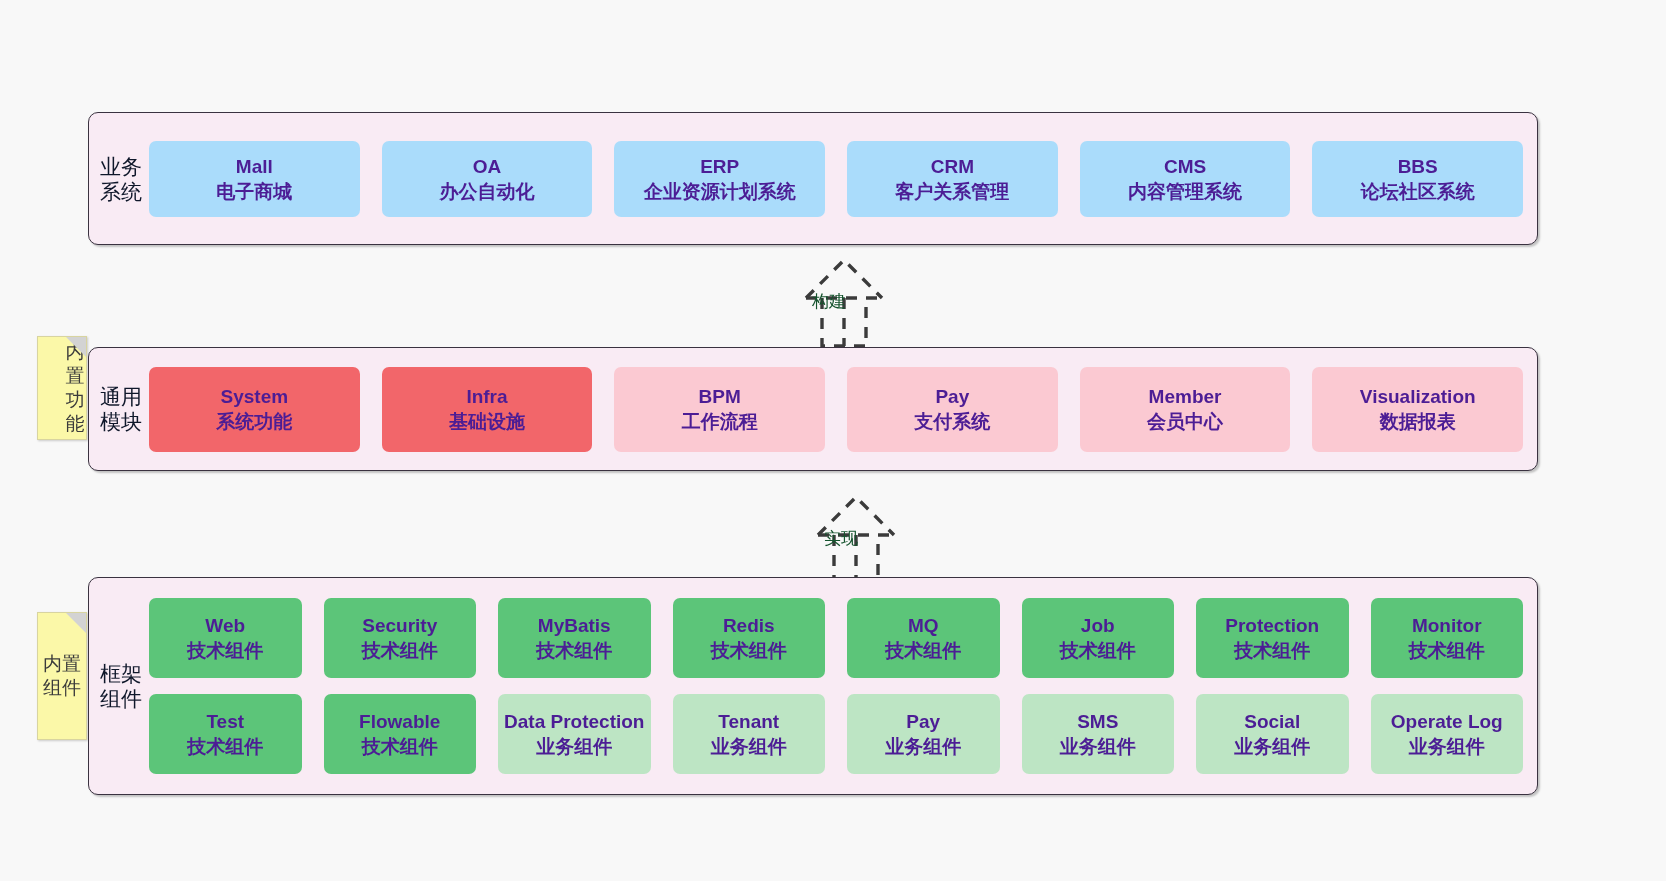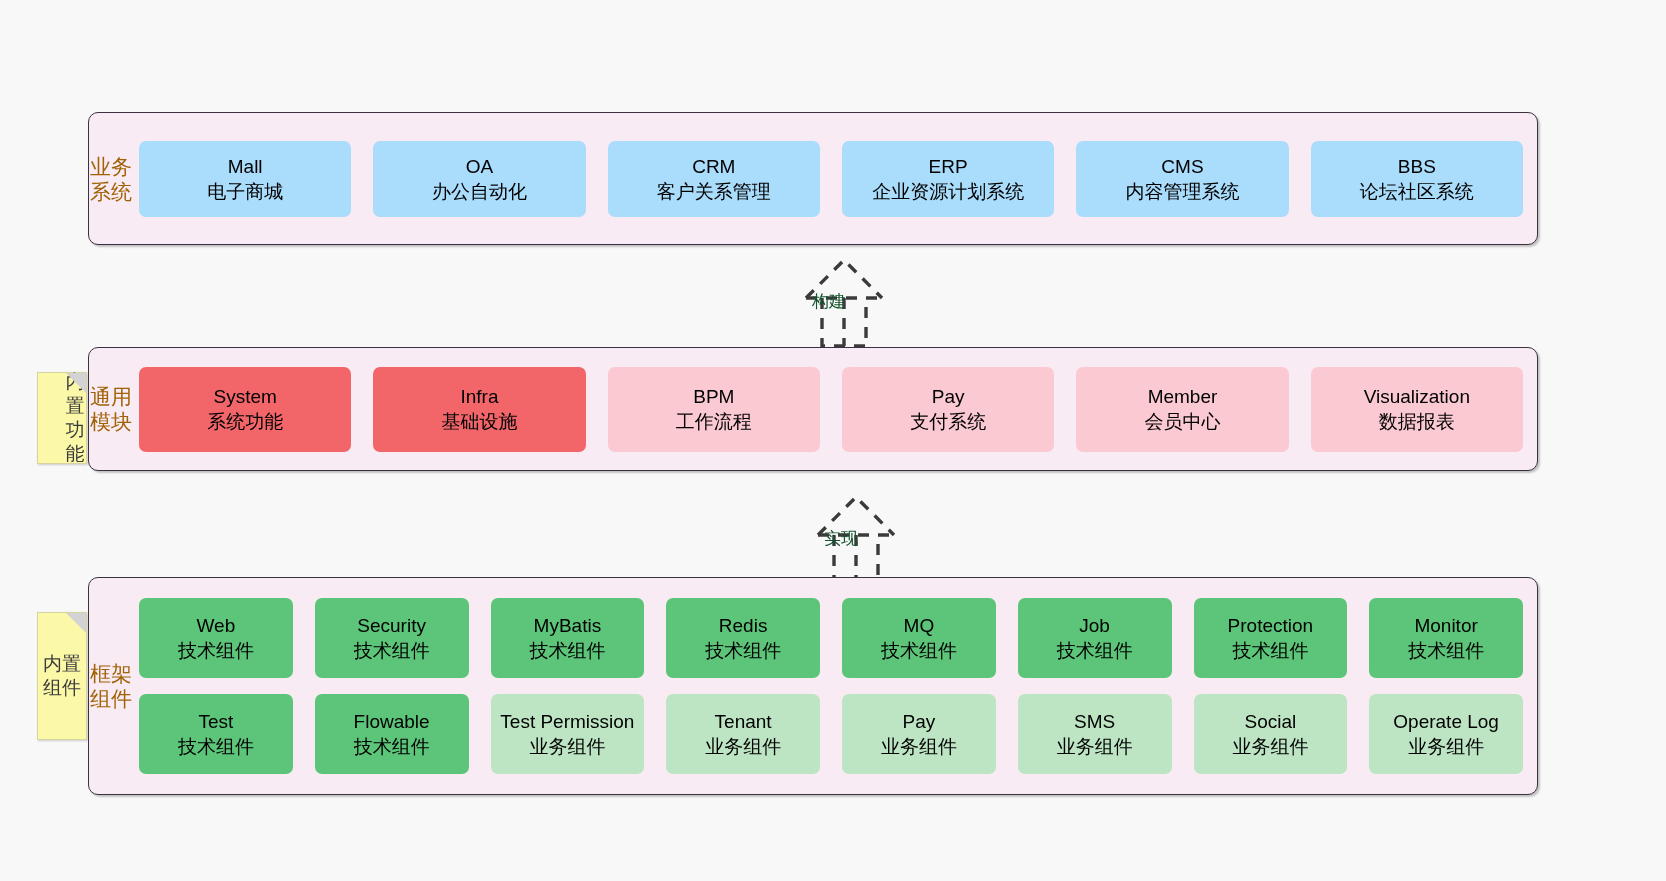--- a/index.html
+++ b/index.html
@@ -32,23 +32,24 @@
     border-radius: 10px;
     box-shadow: 2px 2px 2px rgba(0,0,0,0.22);
     display: flex;
     align-items: center;
   }
   .layer-title {
     width: 44px;
     flex: 0 0 44px;
     font-size: 21px;
     line-height: 25px;
-    color: #a16207;
+    color: #0f172a;
     text-align: center;
     letter-spacing: 0;
+    margin-left: 10px;
     margin-right: 2px;
     white-space: normal;
     word-break: break-all;
   }
   .layer-body {
     flex: 1 1 auto;
     display: flex;
     flex-direction: column;
     gap: 16px;
     padding: 0 14px 0 4px;
@@ -67,23 +68,24 @@
   .card {
     flex: 1 1 0;
     border-radius: 7px;
     display: flex;
     flex-direction: column;
     align-items: center;
     justify-content: center;
     text-align: center;
     font-size: 19px;
     line-height: 25px;
-    color: #000000;
+    color: #4c1d95;
     padding: 4px 6px;
     box-sizing: border-box;
+    font-weight: bold;
   }
   .card .t1 { display: block; }
   .card .t2 { display: block; }
 
   .c-blue       { background: #aadcfb; }
   .c-red        { background: #f2666a; }
   .c-pink       { background: #fbc9d2; }
   .c-green      { background: #5cc579; }
   .c-lightgreen { background: #bde5c4; }
 
@@ -119,21 +121,21 @@
     content: "";
     position: absolute;
     top: 0;
     right: 0;
     width: 0;
     height: 0;
     border-style: solid;
     border-width: 0 20px 20px 0;
     border-color: transparent #d3d3d3 transparent transparent;
   }
-  #note-functions  { left: 37px; top: 372px; height: 92px; padding-left: 28px; }
+  #note-functions  { left: 37px; top: 336px; height: 104px; padding-left: 28px; }
   #note-components { left: 37px; top: 612px; height: 128px; }
 
   
   .connector {
     position: absolute;
     pointer-events: none;
   }
   .connector .conn-label {
     position: absolute;
     font-size: 17px;
@@ -158,26 +160,26 @@
       <div class="row">
         <div class="card c-blue">
           <span class="t1">Mall</span>
           <span class="t2">电子商城</span>
         </div>
         <div class="card c-blue">
           <span class="t1">OA</span>
           <span class="t2">办公自动化</span>
         </div>
         <div class="card c-blue">
+          <span class="t1">ERP</span>
+          <span class="t2">企业资源计划系统</span>
+        </div>
+        <div class="card c-blue">
           <span class="t1">CRM</span>
           <span class="t2">客户关系管理</span>
-        </div>
-        <div class="card c-blue">
-          <span class="t1">ERP</span>
-          <span class="t2">企业资源计划系统</span>
         </div>
         <div class="card c-blue">
           <span class="t1">CMS</span>
           <span class="t2">内容管理系统</span>
         </div>
         <div class="card c-blue">
           <span class="t1">BBS</span>
           <span class="t2">论坛社区系统</span>
         </div>
       </div>
@@ -286,21 +288,21 @@
       <div class="row">
         <div class="card c-green">
           <span class="t1">Test</span>
           <span class="t2">技术组件</span>
         </div>
         <div class="card c-green">
           <span class="t1">Flowable</span>
           <span class="t2">技术组件</span>
         </div>
         <div class="card c-lightgreen">
-          <span class="t1">Test Permission</span>
+          <span class="t1">Data Protection</span>
           <span class="t2">业务组件</span>
         </div>
         <div class="card c-lightgreen">
           <span class="t1">Tenant</span>
           <span class="t2">业务组件</span>
         </div>
         <div class="card c-lightgreen">
           <span class="t1">Pay</span>
           <span class="t2">业务组件</span>
         </div>

